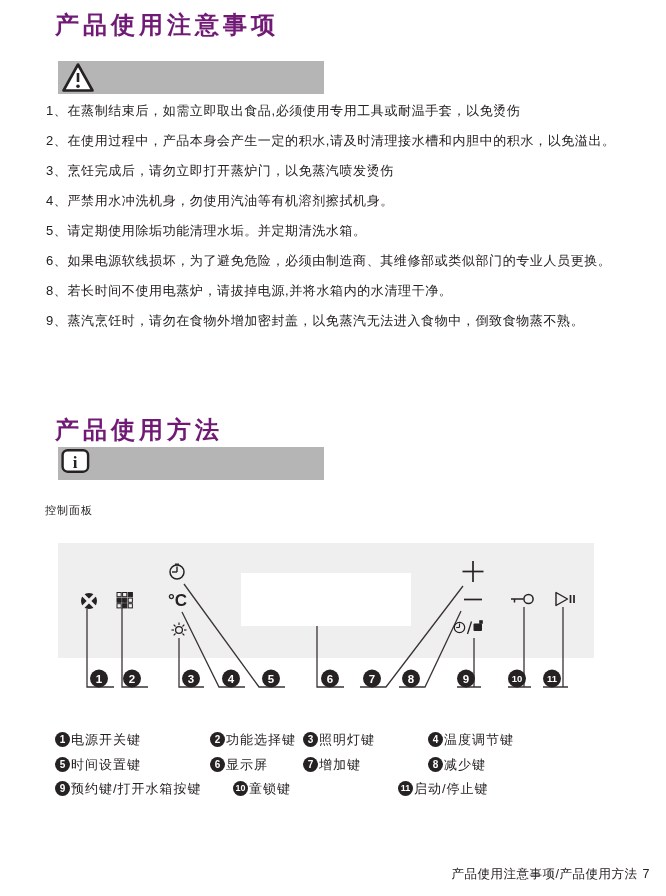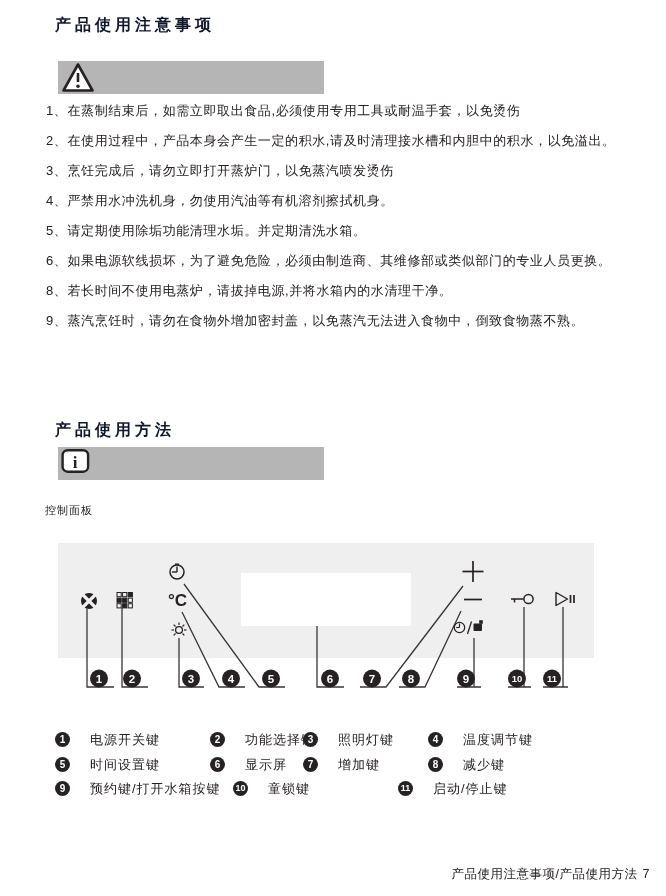--- a/index.html
+++ b/index.html
@@ -2,42 +2,42 @@
 <html><head>
 <meta charset="utf-8">
 <style>
   html,body{margin:0;padding:0;}
   body{
     width:666px;height:896px;position:relative;background:#ffffff;
     font-family:"Liberation Sans","DejaVu Sans",sans-serif;
     color:#262122;overflow:hidden;
   }
   .title{
-    position:absolute;margin:0;font-size:16px;font-weight:600;
-    letter-spacing:4px;color:#0f172a;line-height:28px;
+    position:absolute;margin:0;font-size:24px;font-weight:600;
+    letter-spacing:4px;color:#701a75;line-height:28px;
   }
   .t1{left:55px;top:11px;}
   .t2{left:55px;top:416px;text-align:right;}
   .banner{position:absolute;left:58px;width:266px;height:33px;background:#b5b5b5;}
   .b1{top:61px;}
   .b2{top:447px;}
   .banner svg{position:absolute;left:3px;top:1px;}
   .list{position:absolute;left:46px;top:96px;width:578px;}
   .li{font-size:13px;line-height:30px;letter-spacing:0.6px;white-space:nowrap;}
   .panel-label{position:absolute;left:45px;top:503px;font-size:11px;letter-spacing:1px;}
   .diagram{position:absolute;left:0;top:535px;}
   .legend{position:absolute;left:0;top:0;}
   .leg{position:absolute;display:flex;align-items:center;height:15px;}
   .lc{
     display:inline-block;width:15px;height:15px;border-radius:50%;
     background:#262122;color:#ffffff;font-size:10px;font-weight:bold;
     line-height:15px;text-align:center;flex:0 0 15px;
   }
   .lc.small{font-size:9px;}
-  .ll{margin-left:20px;font-size:13px;letter-spacing:1px;white-space:nowrap;text-align:right;}
+  .ll{margin-left:1px;font-size:13px;letter-spacing:1px;white-space:nowrap;text-align:right;}
   .footer{position:absolute;right:16px;top:866px;font-size:12.5px;letter-spacing:0.5px;}
   .footer .pg{margin-left:5px;}
   .info-i{font-family:"Liberation Serif","DejaVu Serif",serif;font-weight:bold;}
 </style>
 </head>
 <body>
 
 <div class="page">
 
   <h1 class="title t1">产品使用注意事项</h1>

